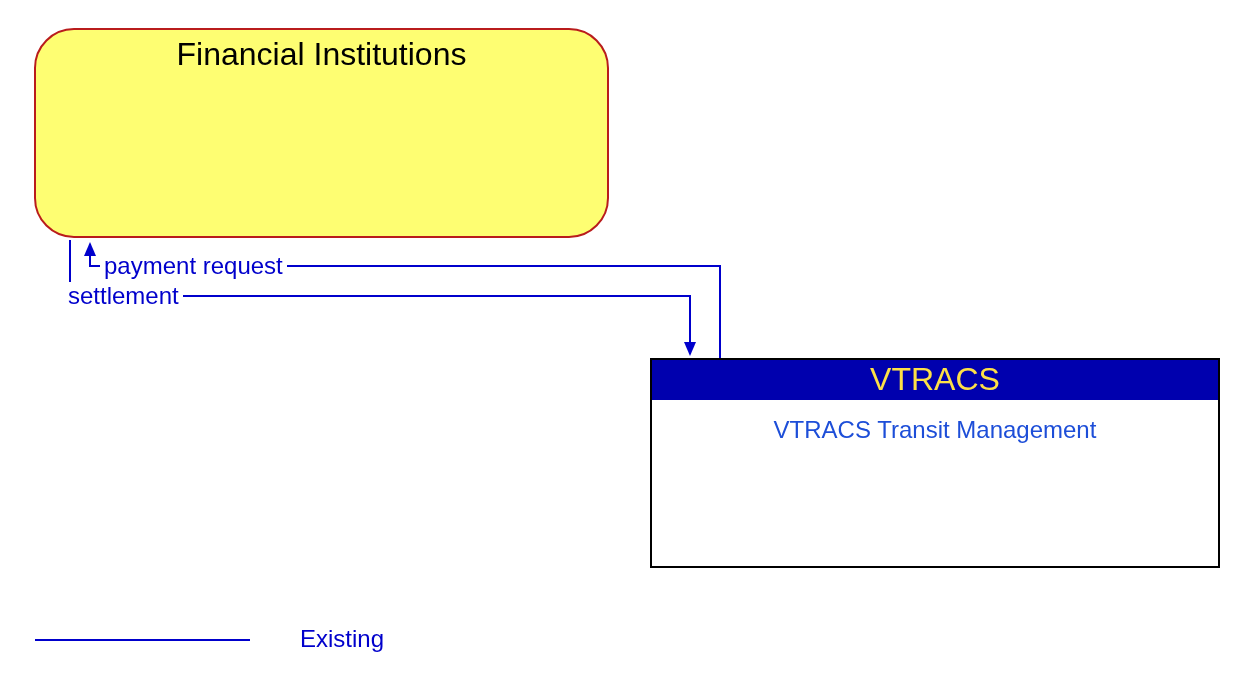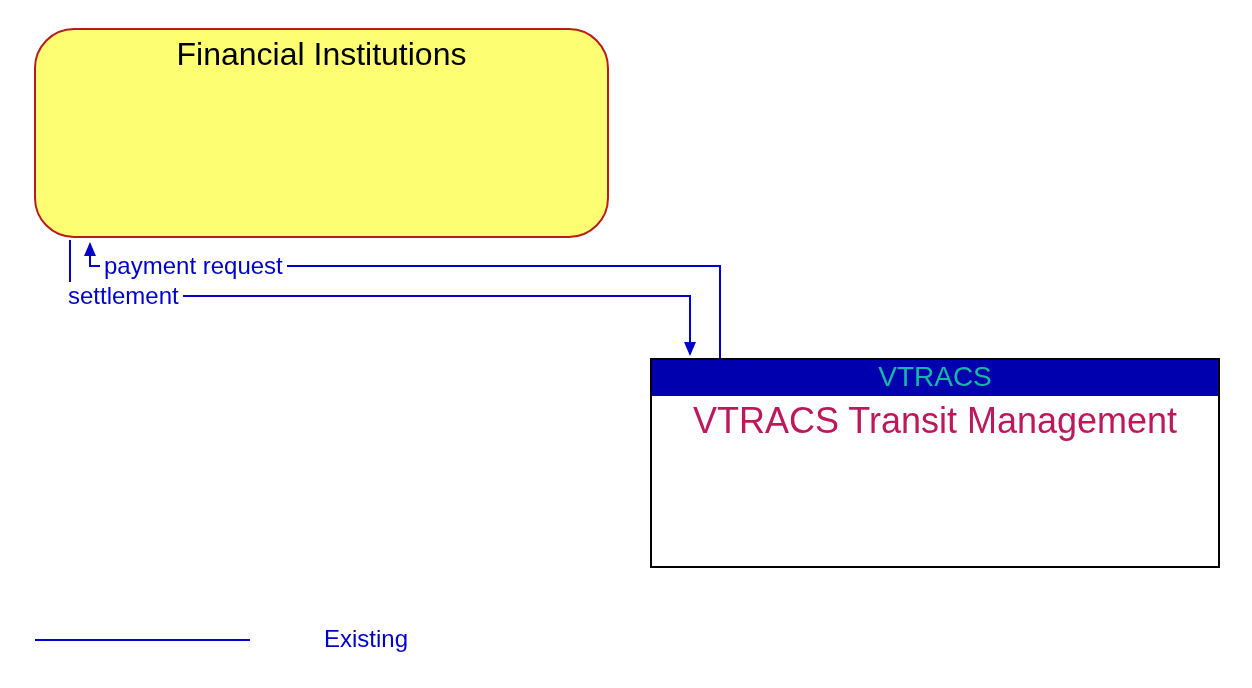--- a/index.html
+++ b/index.html
@@ -47,31 +47,31 @@
     left: 650px;
     top: 358px;
     width: 570px;
     height: 210px;
     border: 2px solid #000;
     box-sizing: border-box;
     background: #ffffff;
   }
   .node-vtracs .header {
     background: #0000AE;
-    color: #14b8a6;
+    color: #fde047;
     text-align: center;
-    font-size: 28px;
+    font-size: 32px;
     line-height: 1.2;
     padding: 0px 0 2px 0;
   }
   .node-vtracs .subtitle {
     text-align: center;
-    font-size: 36px;
-    color: #be185d;
-    padding-top: 4px;
+    font-size: 24px;
+    color: #1d4ed8;
+    padding-top: 16px;
   }
   .flow-label {
     position: absolute;
     font-size: 24px;
     color: #0000CC;
     background: #ffffff;
     white-space: nowrap;
     padding: 0 4px;
   }
   .legend-label {
@@ -105,15 +105,15 @@
 
   <div class="node-financial">
     <div class="title">Financial Institutions</div>
   </div>
 
   <div class="node-vtracs">
     <div class="header">VTRACS</div>
     <div class="subtitle">VTRACS Transit Management</div>
   </div>
 
-  <div class="legend-label" style="left:300px; top:625px;margin-left:24px;">Existing</div>
+  <div class="legend-label" style="left:300px; top:625px;">Existing</div>
 
 </div>
 
 </body></html>

